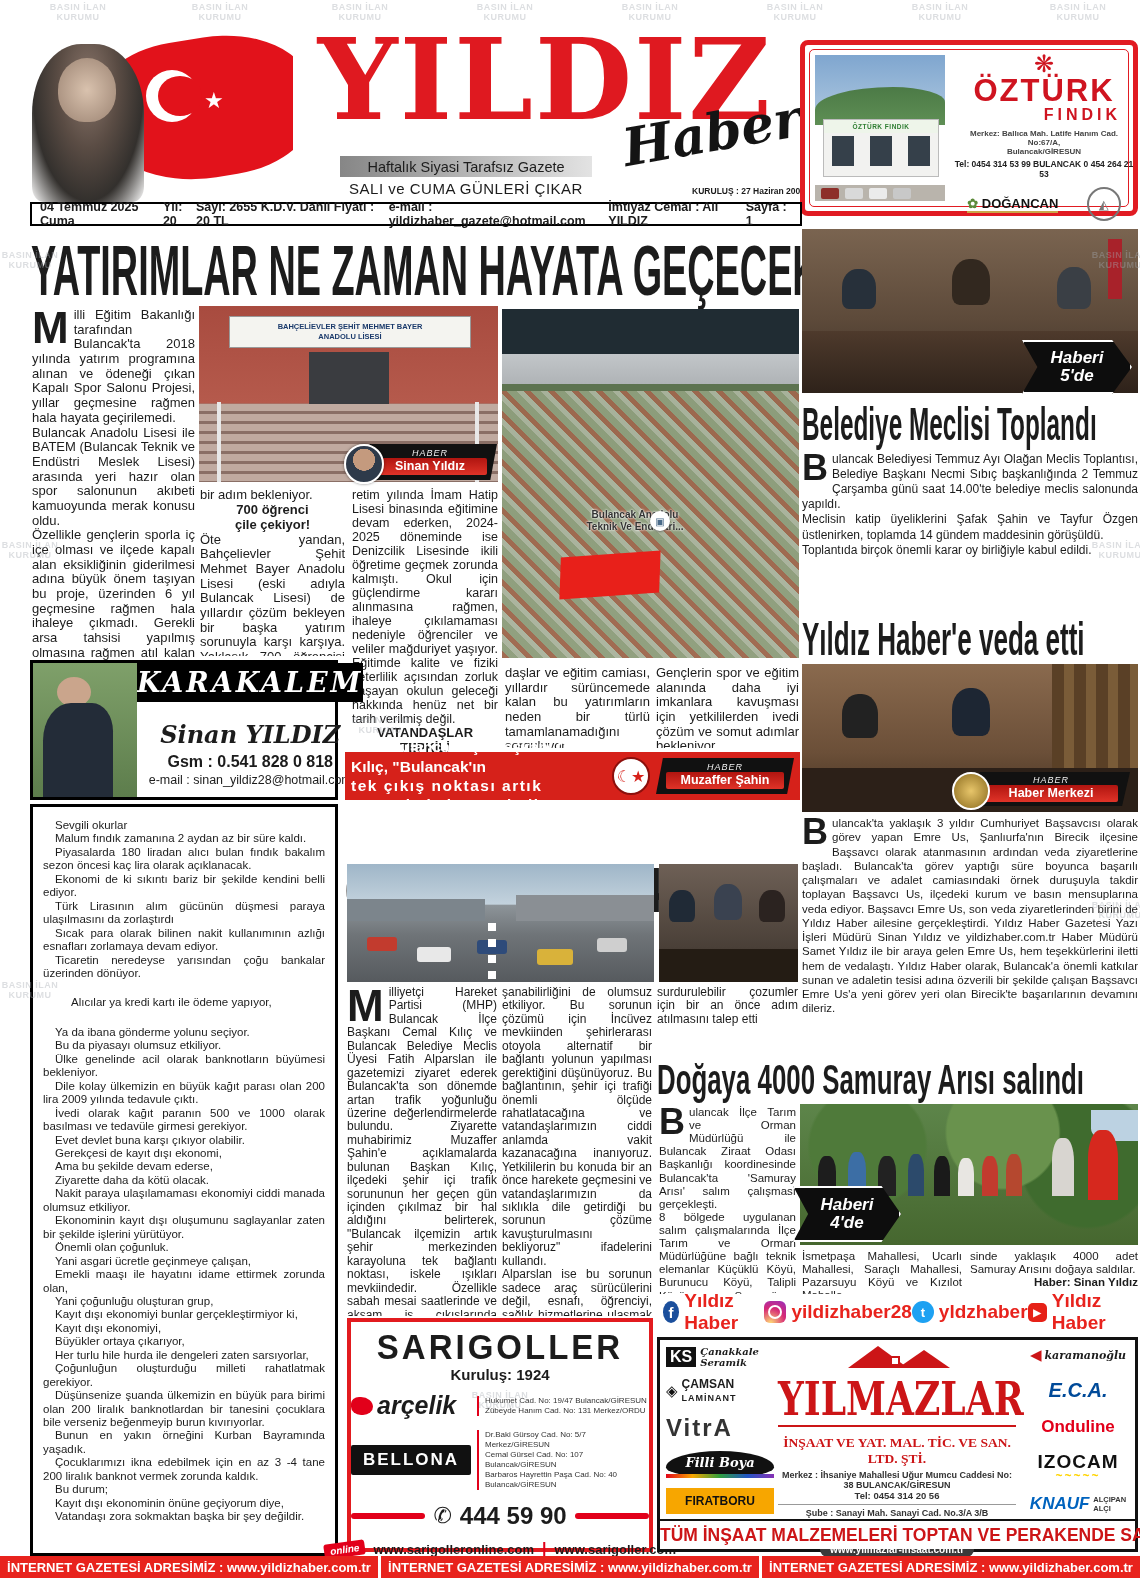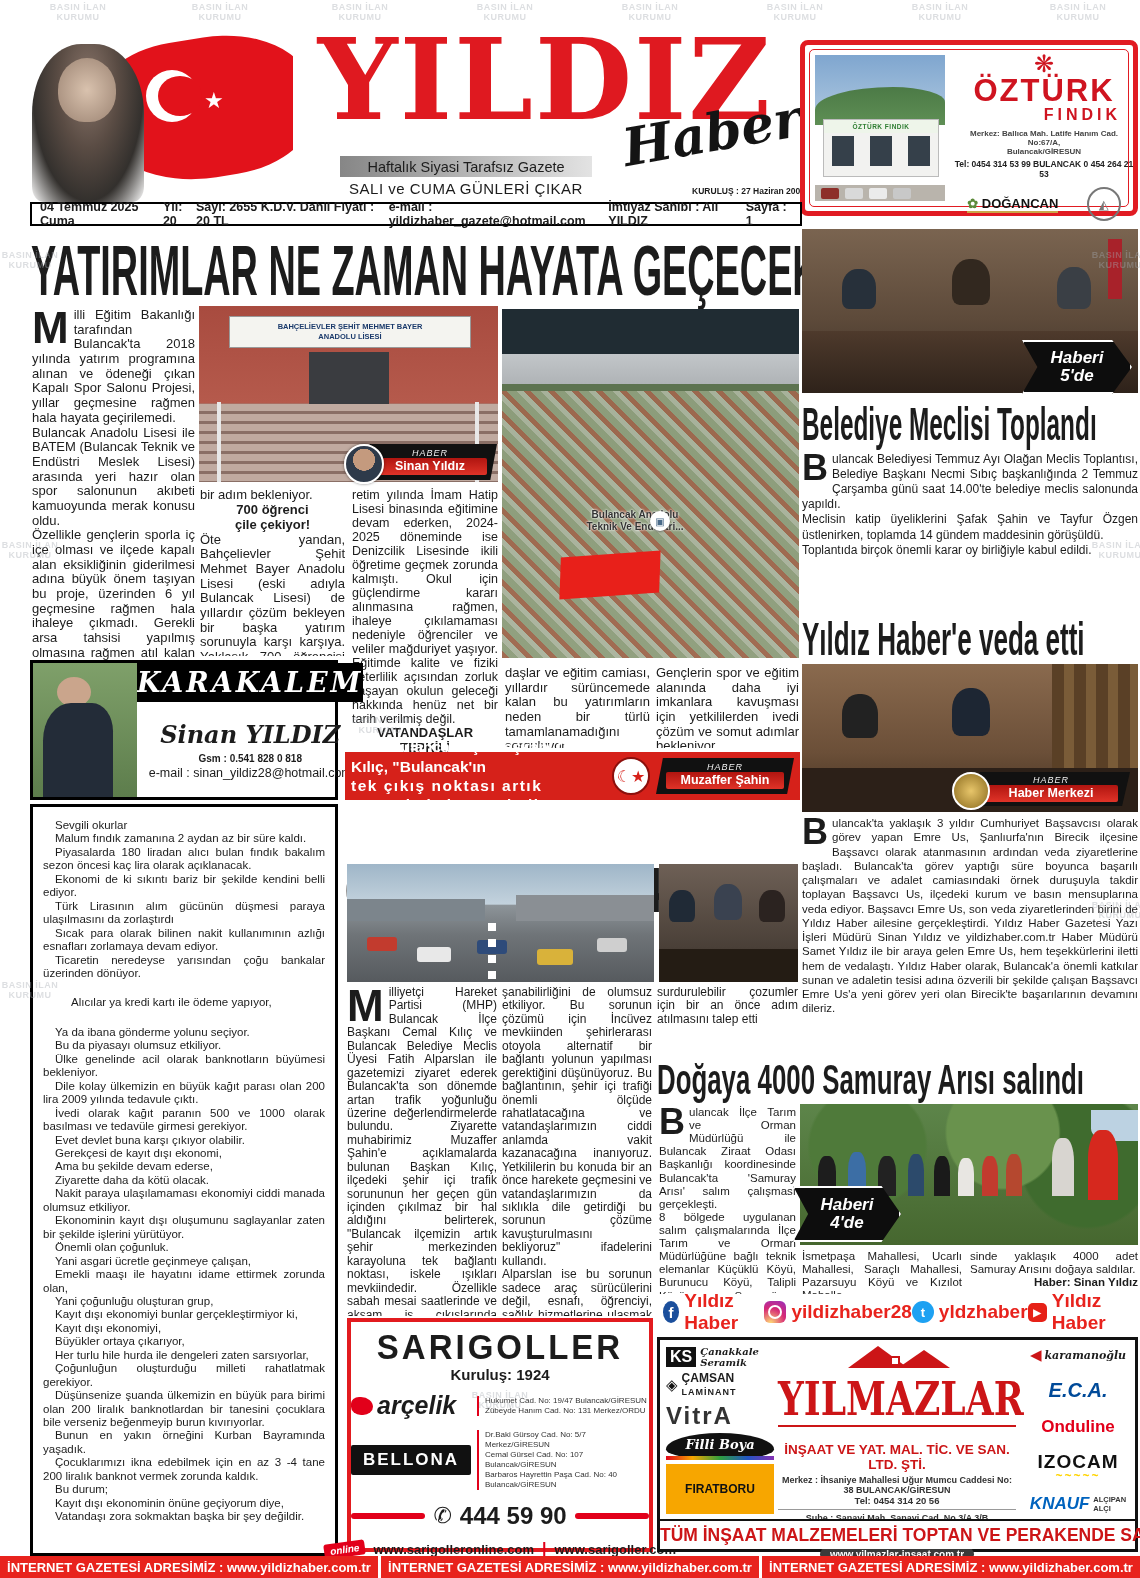--- a/index.html
+++ b/index.html
@@ -132,21 +132,21 @@
         <div style="width:30px;height:30px;border:2px solid #777;border-radius:50%;display:flex;align-items:center;justify-content:center;color:#777;font-size:13px;">◭</div>
       </div>
     </div>
   </div>
 
   <div class="abs" style="left:30px;top:202px;width:772px;height:24px;border:2px solid #000;box-sizing:border-box;display:flex;align-items:center;justify-content:space-between;padding:0 8px;font-size:12.5px;font-weight:bold;">
       <span class="dl-item">04 Temmuz 2025 Cuma</span>
       <span class="dl-item">Yıl: 20</span>
       <span class="dl-item">Sayı: 2655 K.D.V. Dahil Fiyatı : 20 TL</span>
       <span class="dl-item">e-mail : yildizhaber_gazete@hotmail.com</span>
-      <span class="dl-item">İmtiyaz Sahibi : Ali YILDIZ</span>
+      <span class="dl-item">İmtiyaz Cemal : Ali YILDIZ</span>
       <span class="dl-item">Sayfa : 1</span>
     </div>
 
   <div class="abs" style="left:31px;top:230px;width:772px;height:72px;overflow:visible;">
     <span class="cond" style="font-size:62px;transform:scale(.61,1.14);letter-spacing:0px;">YATIRIMLAR NE ZAMAN HAYATA GEÇECEK?</span>
   </div>
 
   <div class="abs body13 just pre dropcap" style="left:32px;top:308px;width:163px;height:352px;overflow:hidden;">Milli Eğitim Bakanlığı tarafından Bulancak'ta 2018 yılında yatırım programına alınan ve ödeneği çıkan Kapalı Spor Salonu Projesi, yıllar geçmesine rağmen hala hayata geçirilemedi.
 Bulancak Anadolu Lisesi ile BATEM (Bulancak Teknik ve Endüstri Meslek Lisesi) arasında yeri hazır olan spor salonunun akıbeti kamuoyunda merak konusu oldu.
 Özellikle gençlerin sporla iç içe olması ve ilçede kapalı alan eksikliğinin giderilmesi adına büyük önem taşıyan bu proje, üzerinden 6 yıl geçmesine rağmen hala ihaleye çıkmadı. Gerekli arsa tahsisi yapılmış olmasına rağmen atıl kalan proje ile ilgili somut</div>
@@ -229,21 +229,21 @@
   <div class="abs just dropcap-sm" style="left:802px;top:816px;width:336px;height:238px;font-size:11.5px;line-height:1.24;overflow:hidden;">Bulancak'ta yaklaşık 3 yıldır Cumhuriyet Başsavcısı olarak görev yapan Emre Us, Şanlıurfa'nın Birecik ilçesine Başsavcı olarak atanmasının ardından veda ziyaretlerine başladı. Bulancak'ta görev yaptığı süre boyunca başarılı çalışmaları ve adalet camiasındaki örnek duruşuyla takdir toplayan Başsavcı Us, ilçedeki kurum ve basın mensuplarına veda ediyor. Başsavcı Emre Us, son veda ziyaretlerinden birini de Yıldız Haber ailesine gerçekleştirdi. Yıldız Haber Gazetesi Yazı İşleri Müdürü Sinan Yıldız ve yildizhaber.com.tr Haber Müdürü Samet Yıldız ile bir araya gelen Emre Us, hem teşekkürlerini iletti hem de vedalaştı. Yıldız Haber olarak, Bulancak'a önemli katkılar sunan ve adaletin tesisi adına özverili bir şekilde çalışan Başsavcı Emre Us'a yeni görev yeri olan Birecik'te başarılarının devamını dileriz.</div>
 
   <div class="abs blackbox" style="left:30px;top:660px;width:308px;height:140px;box-sizing:border-box;display:flex;">
     <div class="photo" style="width:104px;height:100%;background:linear-gradient(#7fa06a,#5d7d4c);position:relative;flex:none;">
       <div class="abs" style="left:24px;top:14px;width:34px;height:30px;background:#caa58c;border-radius:50%;"></div>
       <div class="abs" style="left:10px;top:40px;width:70px;height:94px;background:#232c38;border-radius:40% 30% 0 0;"></div>
     </div>
     <div style="flex:1;display:flex;flex-direction:column;align-items:center;">
       <div style="width:100%;background:#000;color:#fff;text-align:center;font-family:'DejaVu Serif',serif;font-style:italic;font-weight:bold;font-size:27px;letter-spacing:3px;padding:4px 0;">KARAKALEM</div>
       <div style="font-family:'DejaVu Serif',serif;font-style:italic;font-weight:bold;font-size:24px;margin-top:18px;">Sinan YILDIZ</div>
-      <div style="font-size:10px;font-weight:bold;margin-top:4px;">Gsm : 0.541 828 0 818</div>
+      <div style="font-size:16px;font-weight:bold;margin-top:4px;">Gsm : 0.541 828 0 818</div>
       <div style="font-size:12.5px;margin-top:2px;">e-mail : sinan_yildiz28@hotmail.com</div>
     </div>
   </div>
 
   <div class="abs blackbox" style="left:30px;top:804px;width:308px;height:752px;box-sizing:border-box;padding:8px 10px;overflow:hidden;">
     <div style="font-size:11.5px;line-height:1.17;text-align:justify;margin-top:4px;">
         <p style="margin:0;text-indent:12px;">Sevgili okurlar</p>
         <p style="margin:0;text-indent:12px;">Malum fındık zamanına 2 aydan az bir süre kaldı.</p>
         <p style="margin:0;text-indent:12px;">Piyasalarda 180 liradan alıcı bulan fındık bakalım sezon öncesi kaç lira olarak açıklanacak.</p>
         <p style="margin:0;text-indent:12px;">Ekonomi de ki sıkıntı bariz bir şekilde kendini belli ediyor.</p>
@@ -414,33 +414,33 @@
         <span style="background:#111;color:#fff;font-weight:bold;font-size:16px;padding:1px 4px;">KS</span>
         <span class="pre" style="font-family:'DejaVu Serif',serif;font-style:italic;font-size:10px;font-weight:bold;line-height:1.1;">Çanakkale
 Seramik</span>
       </div>
       <div style="display:flex;gap:4px;align-items:center;">
         <span style="color:#111;font-size:15px;">◈</span>
         <span style="font-size:12px;font-weight:bold;line-height:1.1;"><span>ÇAMSAN</span><br><span style="font-size:9px;letter-spacing:1px;">LAMİNANT</span></span>
       </div>
       <div style="font-size:24px;letter-spacing:2px;color:#333;font-weight:bold;">VitrA</div>
       <div style="background:#111;color:#fff;font-family:'DejaVu Serif',serif;font-style:italic;font-weight:bold;font-size:13px;text-align:center;border-radius:50% 50% 50% 50%/60% 60% 40% 40%;padding:4px 2px;border-bottom:4px solid;border-image:linear-gradient(90deg,#e2001a,#f7a600,#2e9e3e,#2255c4,#8a2fb4) 1;">Filli Boya</div>
-      <div style="background:#f7a600;color:#111;font-weight:bold;font-size:12px;text-align:center;padding:18px 0;">FIRATBORU</div>
+      <div style="background:#f7a600;color:#111;font-weight:bold;font-size:12px;text-align:center;padding:6px 0;">FIRATBORU</div>
     </div>
 
     <div class="abs" style="left:118px;top:4px;width:238px;height:170px;text-align:center;">
       <div style="position:relative;height:28px;">
         <span style="position:absolute;left:70px;top:2px;width:0;height:0;border-left:30px solid transparent;border-right:30px solid transparent;border-bottom:22px solid #cc1517;"></span>
         <span style="position:absolute;left:120px;top:6px;width:0;height:0;border-left:26px solid transparent;border-right:26px solid transparent;border-bottom:18px solid #cc1517;"></span>
         <span style="position:absolute;left:112px;top:12px;width:10px;height:10px;background:#fff;box-shadow:0 0 0 2px #cc1517 inset;"></span>
       </div>
       <div>
         <span class="cond" style="font-size:44px;color:#cc1517;transform:scale(.82,1.05);font-family:'DejaVu Serif',serif;">YILMAZLAR</span>
       </div>
-      <div style="color:#cc1517;font-weight:bold;font-size:13.5px;border-top:2px solid #cc1517;margin-top:2px;padding-top:15px;">İNŞAAT VE YAT. MAL. TİC. VE SAN. LTD. ŞTİ.</div>
+      <div style="color:#cc1517;font-weight:bold;font-size:13.5px;border-top:2px solid #cc1517;margin-top:2px;padding-top:8px;font-family:Liberation Serif, serif;">İNŞAAT VE YAT. MAL. TİC. VE SAN. LTD. ŞTİ.</div>
       <div style="font-size:9px;font-weight:bold;color:#333;margin-top:3px;">Merkez : İhsaniye Mahallesi Uğur Mumcu Caddesi No: 38 BULANCAK/GİRESUN</div>
       <div style="font-size:9.5px;font-weight:bold;color:#333;">Tel: 0454 314 20 56</div>
       <div style="font-size:9px;font-weight:bold;color:#333;margin-top:3px;border-top:1px solid #999;padding-top:3px;">Şube : Sanayi Mah. Sanayi Cad. No.3/A 3/B BULANCAK/GİRESUN</div>
       <div style="font-size:9.5px;font-weight:bold;color:#333;">Tel: 0546 293 61 31</div>
       <div style="display:inline-block;background:#3a3a3a;color:#fff;font-size:10px;font-weight:bold;padding:2px 10px;border-radius:8px;margin-top:3px;">www.yilmazlar-insaat.com.tr</div>
     </div>
 
     <div class="abs" style="left:362px;top:6px;width:112px;height:168px;display:flex;flex-direction:column;justify-content:space-between;align-items:center;text-align:center;">
       <div style="display:flex;align-items:center;gap:3px;">
         <span style="color:#cc1517;font-size:15px;">◀</span>

